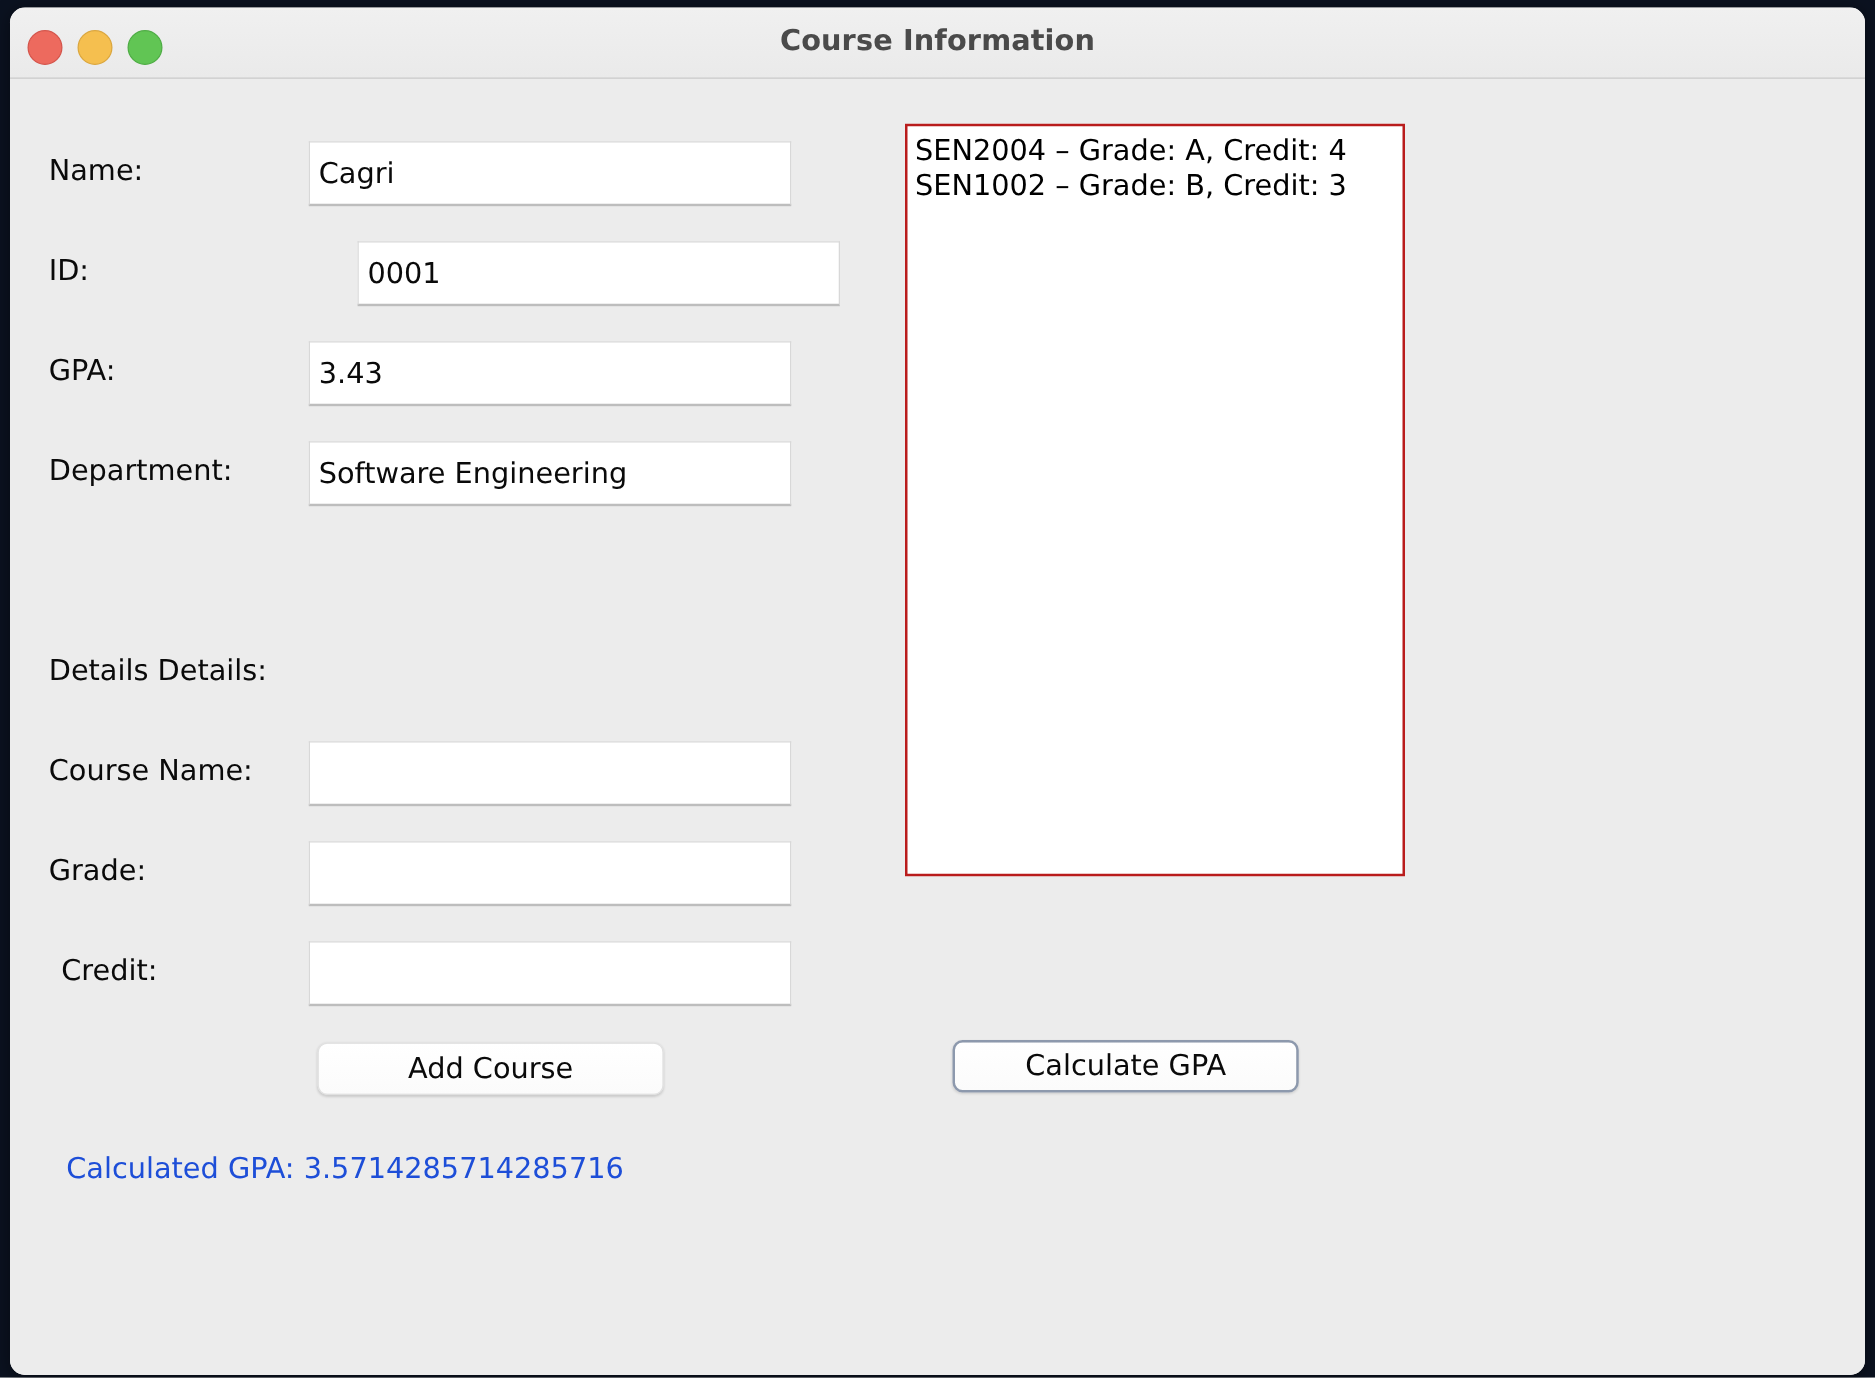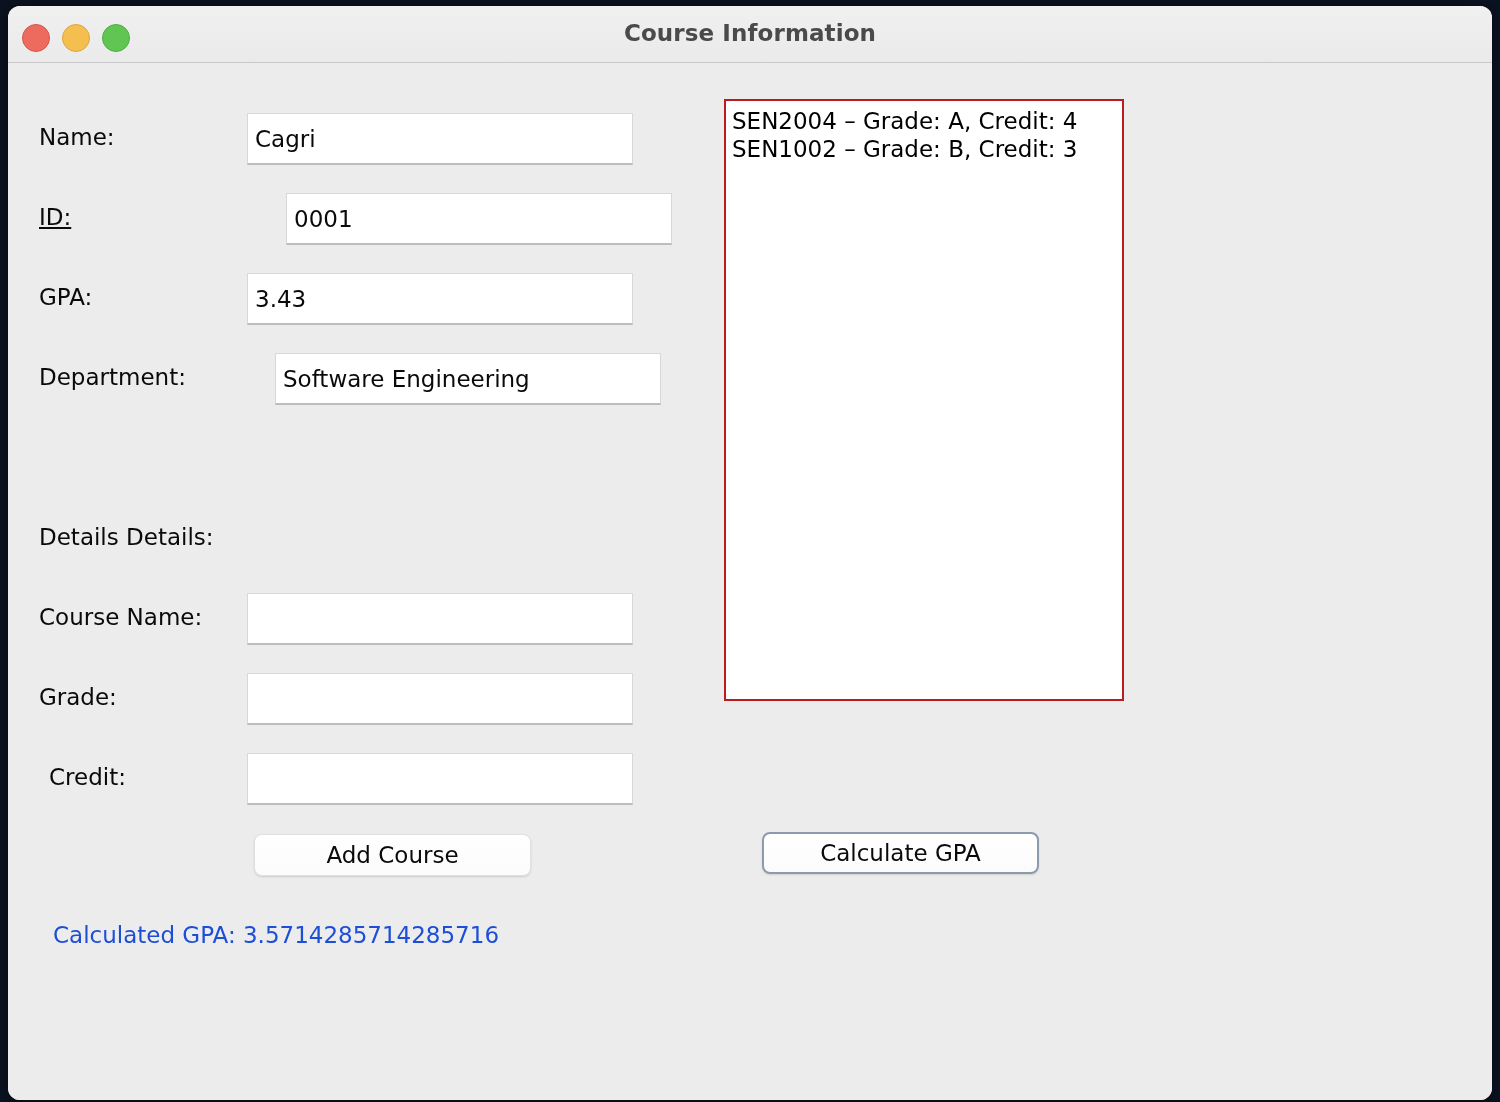--- a/index.html
+++ b/index.html
@@ -170,34 +170,34 @@
   <div id="titlebar">
     <div class="traffic" id="tl-close"></div>
     <div class="traffic" id="tl-min"></div>
     <div class="traffic" id="tl-max"></div>
     <div id="title-text">Course Information</div>
   </div>
 
   <div id="content">
 
     <div class="lbl" style="left:31px; top:62px;">Name:</div>
-    <div class="lbl" style="left:31px; top:142px;text-decoration:underline;">ID:</div>
+    <div class="lbl" style="left:31px; top:142px;">ID:</div>
     <div class="lbl" style="left:31px; top:222px;">GPA:</div>
     <div class="lbl" style="left:31px; top:302px;">Department:</div>
 
     <div class="field" style="top:49px;">
       <span class="val">Cagri</span>
     </div>
     <div class="field" style="top:129px;margin-left:39px;">
       <span class="val">0001</span>
     </div>
     <div class="field" style="top:209px;">
       <span class="val">3.43</span>
     </div>
-    <div class="field" style="top:289px;margin-left:28px;">
+    <div class="field" style="top:289px;">
       <span class="val">Software Engineering</span>
     </div>
 
     <div class="lbl" style="left:31px; top:462px;">Details Details:</div>
 
     <div class="lbl" style="left:31px; top:542px;text-align:center;">Course Name:</div>
     <div class="lbl" style="left:31px; top:622px;">Grade:</div>
     <div class="lbl" style="left:41px; top:702px;">Credit:</div>
 
     <div class="field" style="top:529px;">

